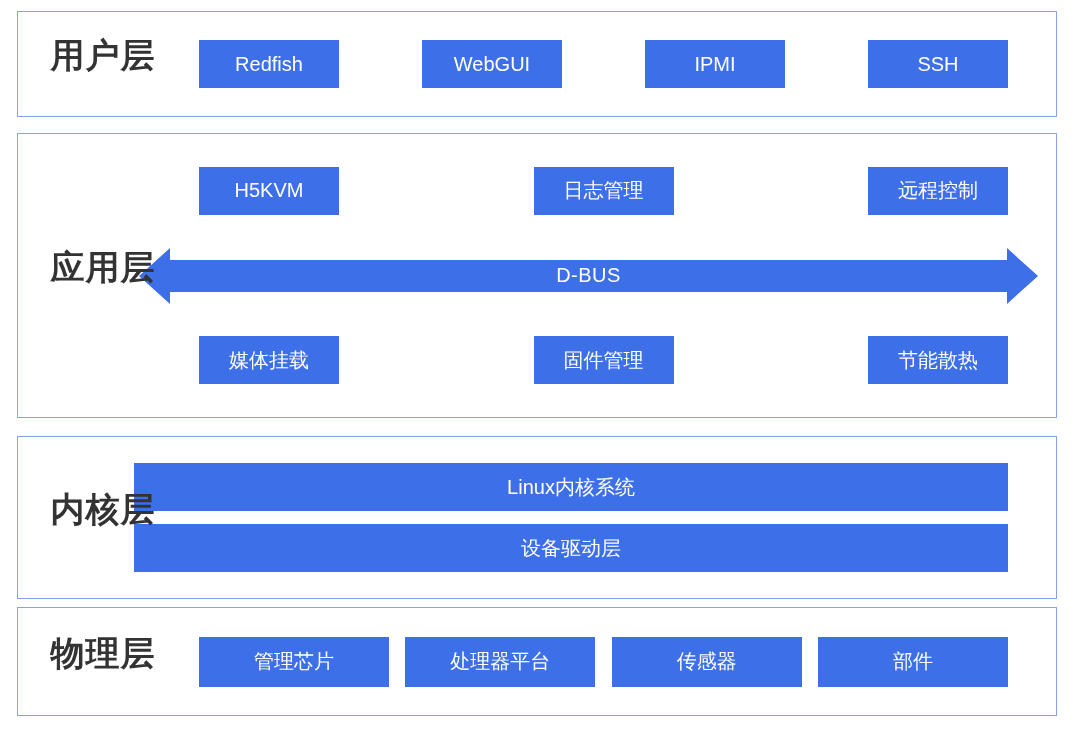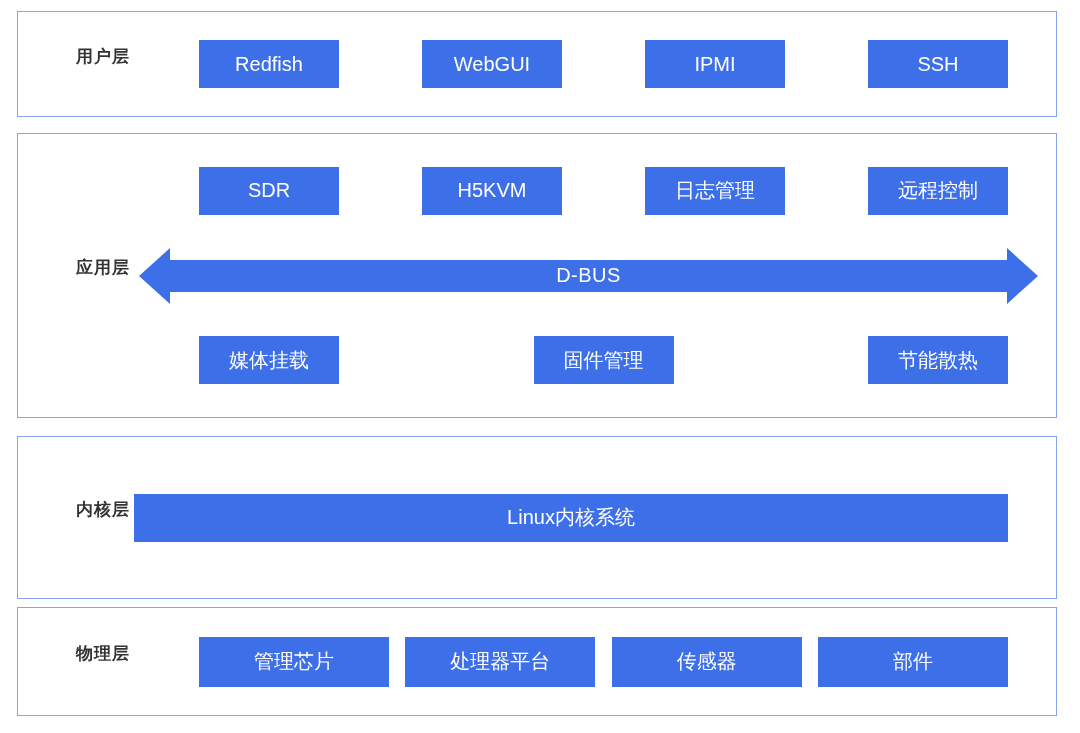--- a/index.html
+++ b/index.html
@@ -23,21 +23,21 @@
     border:1.5px solid var(--border-blue);
     background:#ffffff;
   }
   .layer-user{height:106px;display:flex;align-items:center;}
   .layer-app{height:285px;margin-top:16px;display:flex;flex-direction:column;justify-content:space-evenly;}
   .layer-kernel{height:163px;margin-top:18px;display:flex;flex-direction:column;justify-content:center;row-gap:13px;}
   .layer-physical{height:109px;margin-top:8px;display:flex;align-items:center;}
   .layer-label{
     position:absolute;left:0;top:0;bottom:16px;width:170px;
     display:flex;align-items:center;justify-content:center;
-    font-size:17px;font-weight:bold;color:var(--label-color);
+    font-size:34px;font-weight:bold;color:var(--label-color);
     letter-spacing:1px;
   }
   .boxes-row{
     width:100%;
     display:flex;justify-content:space-between;
     padding-left:181px;padding-right:48px;
   }
   .node{
     width:140px;height:48px;
     background:var(--box-blue);color:var(--box-text);
@@ -85,40 +85,40 @@
       <div class="node">Redfish</div>
       <div class="node">WebGUI</div>
       <div class="node">IPMI</div>
       <div class="node">SSH</div>
     </div>
   </section>
 
   <section class="layer layer-app">
     <div class="layer-label">应用层</div>
     <div class="boxes-row">
-      <div class="node">SDR</div>
       <div class="node">H5KVM</div>
       <div class="node">日志管理</div>
       <div class="node">远程控制</div>
     </div>
     <div class="dbus-row">
       <div class="dbus-head left"></div>
       <div class="dbus-body">D-BUS</div>
       <div class="dbus-head right"></div>
     </div>
     <div class="boxes-row">
       <div class="node">媒体挂载</div>
       <div class="node">固件管理</div>
       <div class="node">节能散热</div>
     </div>
   </section>
 
   <section class="layer layer-kernel">
     <div class="layer-label">内核层</div>
     <div class="kernel-bar">Linux内核系统</div>
+    <div class="kernel-bar">设备驱动层</div>
   </section>
 
   <section class="layer layer-physical">
     <div class="layer-label">物理层</div>
     <div class="boxes-row">
       <div class="node">管理芯片</div>
       <div class="node">处理器平台</div>
       <div class="node">传感器</div>
       <div class="node">部件</div>
     </div>

